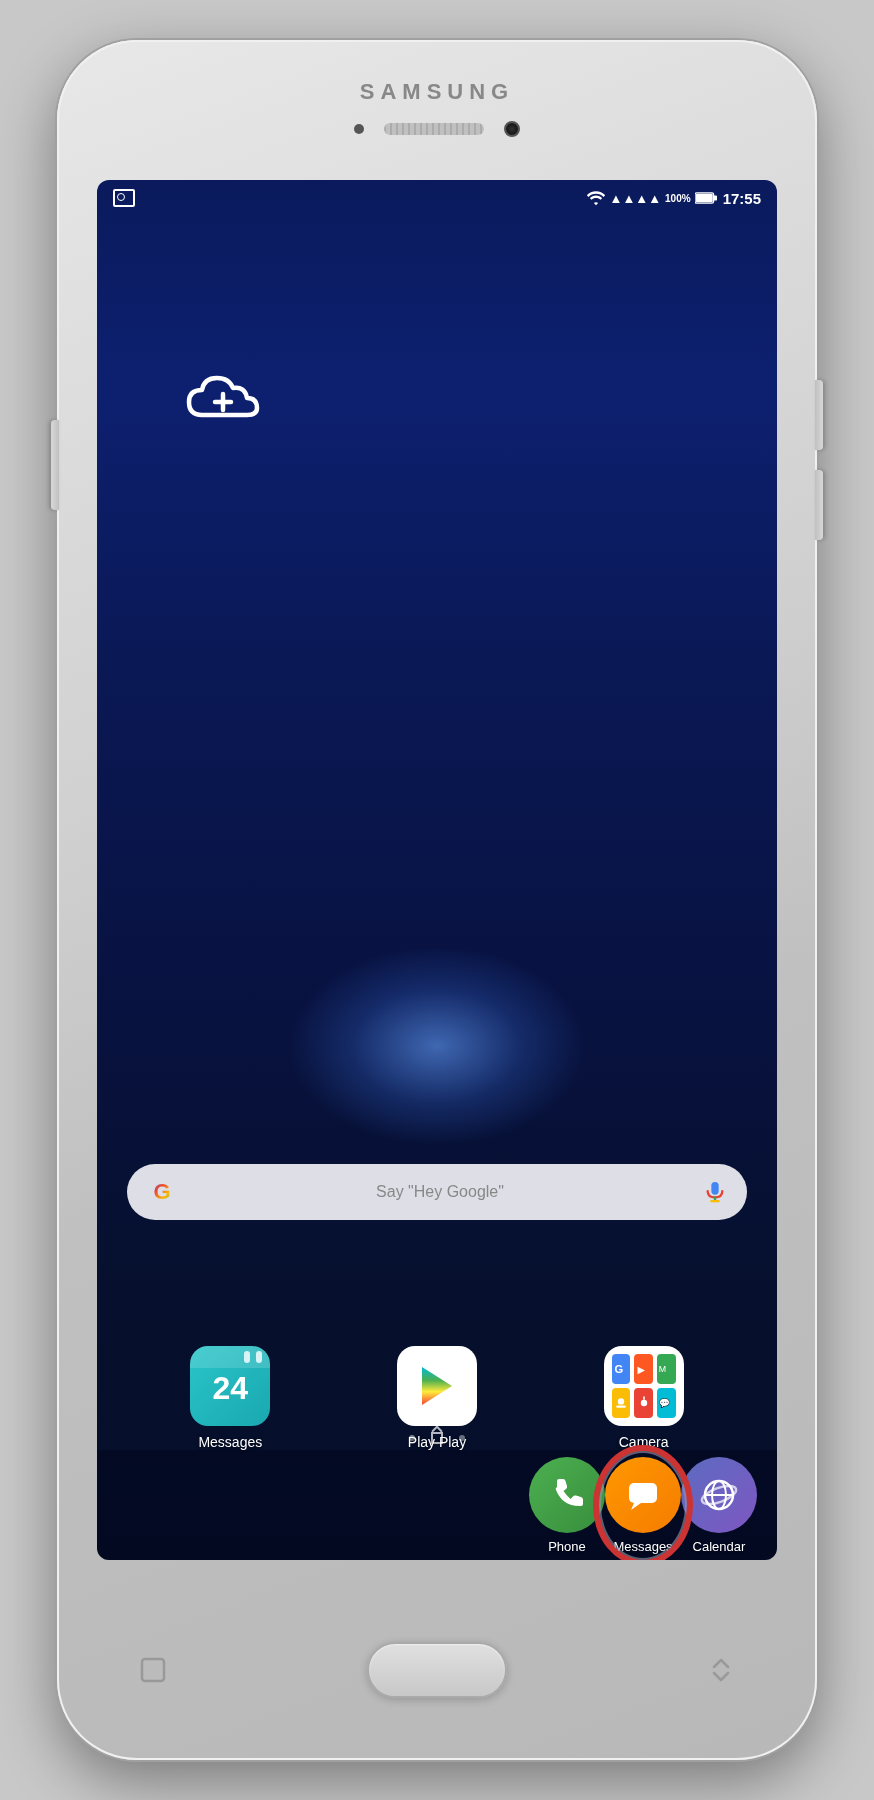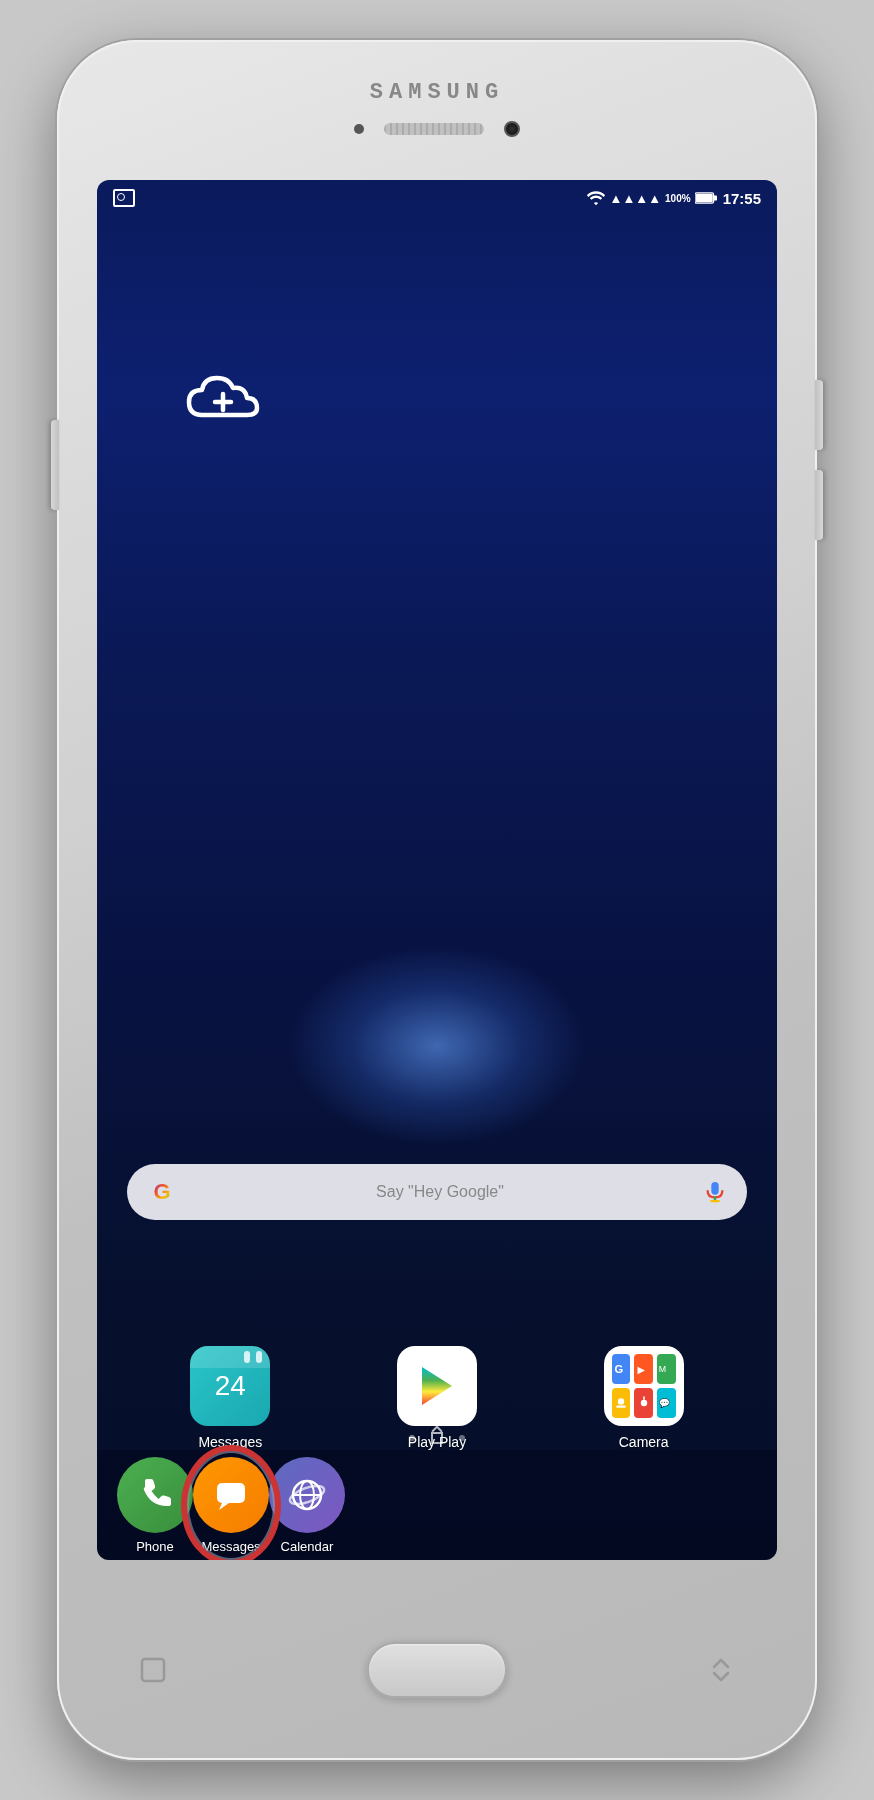--- a/index.html
+++ b/index.html
@@ -48,21 +48,21 @@
       border-radius: 80px 80px 0 0;
     }
 
     .samsung-logo {
       font-size: 22px;
       font-weight: 600;
       letter-spacing: 6px;
       color: #888;
       margin-bottom: 16px;
       margin-top: 4px;
-      font-family: Liberation Mono, monospace;
+      font-family: Liberation Sans, sans-serif;
     }
 
     .top-sensors {
       display: flex;
       align-items: center;
       gap: 20px;
       margin-bottom: 8px;
     }
 
     .front-camera {
@@ -249,21 +249,21 @@
     }
 
     
     .dock-area {
       position: absolute;
       bottom: 0;
       left: 0;
       right: 0;
       height: 110px;
       display: flex;
-      justify-content: flex-start;
+      justify-content: flex-end;
       align-items: center;
       padding: 0 20px;
       background: rgba(0, 0, 20, 0.3);
       z-index: 10;
     }
 
     .dock-item {
       display: flex;
       flex-direction: column;
       align-items: center;
@@ -430,22 +430,22 @@
       gap: 6px;
     }
     .cal-ring {
       width: 6px;
       height: 12px;
       background: white;
       border-radius: 3px;
       opacity: 0.8;
     }
     .cal-date {
-      font-size: 28px;
-      font-weight: normal;
+      font-size: 32px;
+      font-weight: bold;
       color: white;
       line-height: 1;
       margin-top: 4px;
     }
 
     
     .play-inner {
       width: 80px;
       height: 80px;
       background: white;

